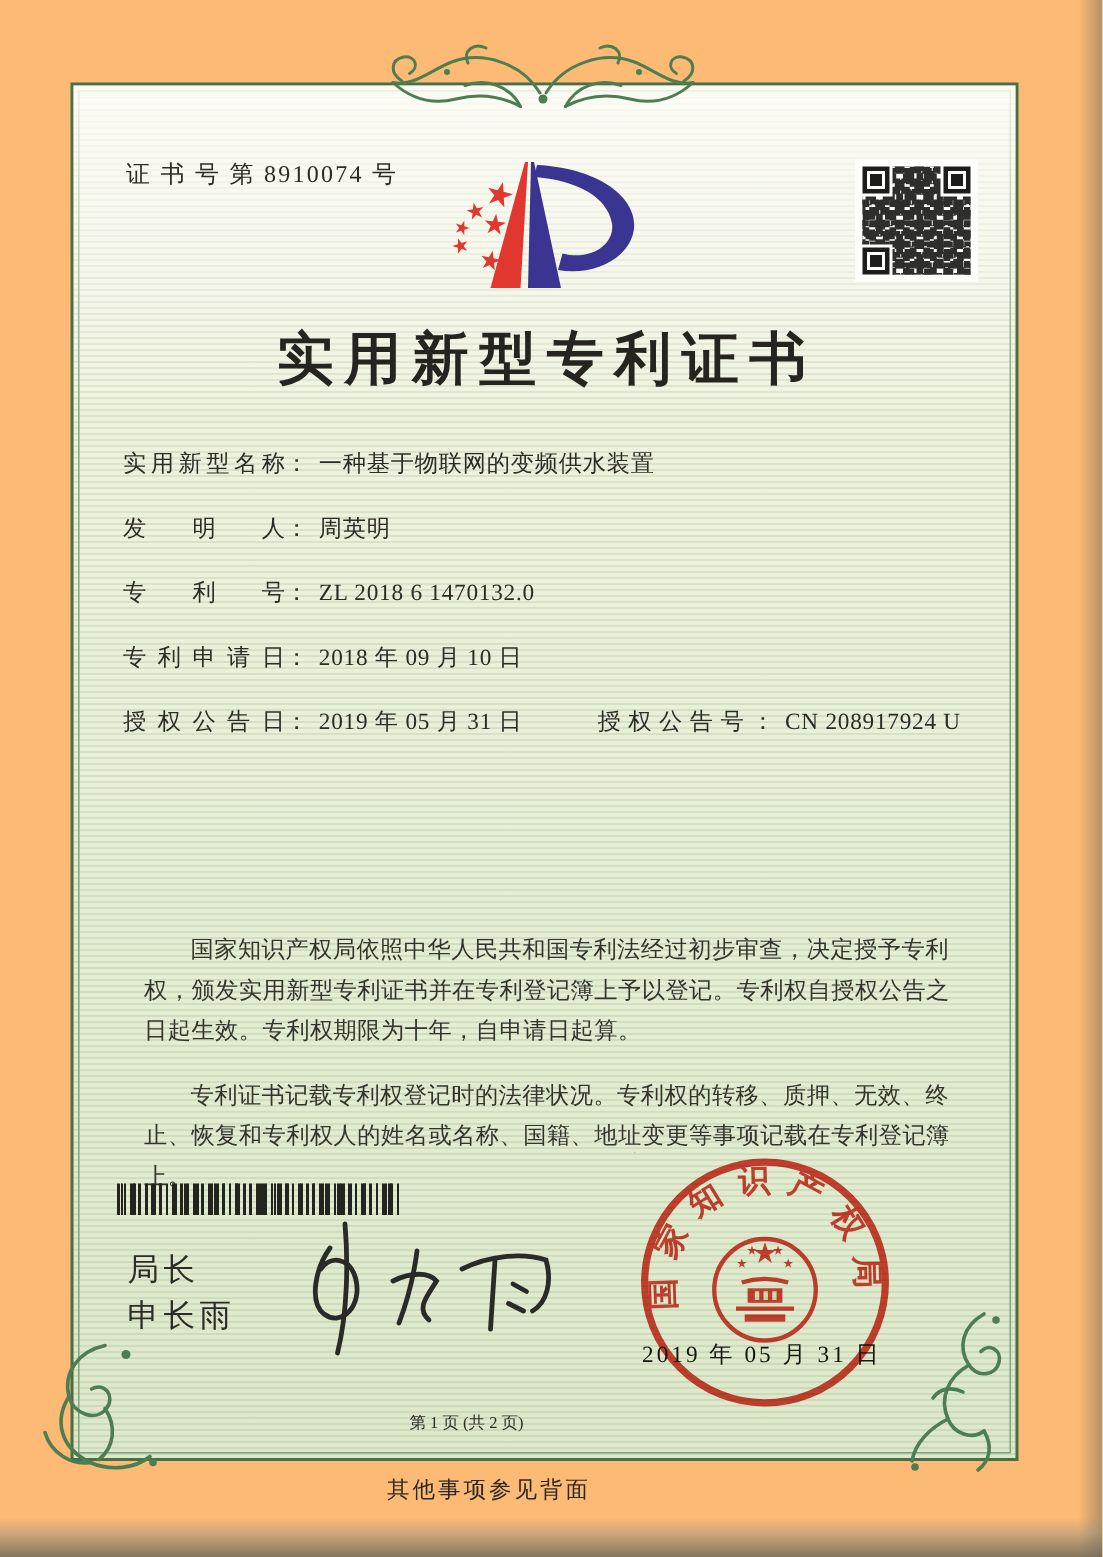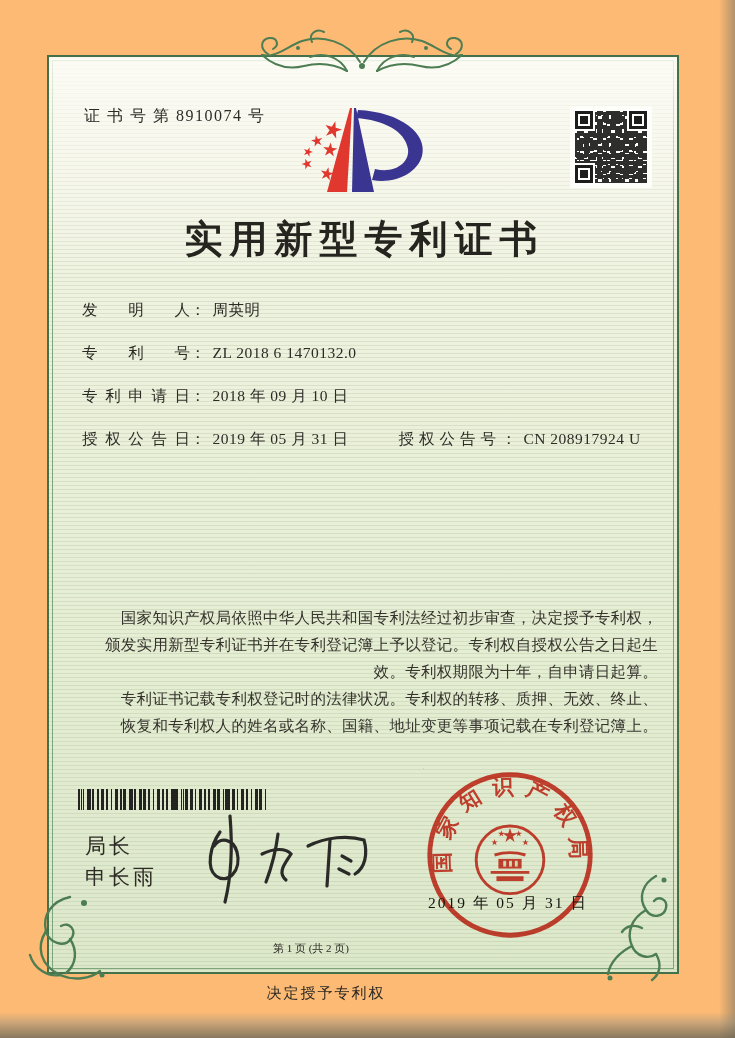--- a/index.html
+++ b/index.html
@@ -29,21 +29,21 @@
          font-size:38px;font-weight:bold;letter-spacing:7px;text-indent:7px;color:#26241f;z-index:6;}
   .fields{position:absolute;left:82px;top:299px;width:578px;z-index:6;}
   .frow{margin:0 0 21px 0;font-size:15.5px;line-height:22px;white-space:nowrap;}
   .flabel{display:inline-block;width:108px;text-align:justify;text-align-last:justify;vertical-align:top;}
   .fcolon{display:inline-block;}
   .fvalue{margin-left:7px;letter-spacing:.5px;}
   .grant2{margin-left:50px;}
   .g2label{letter-spacing:5px;}
   .paras{position:absolute;left:80px;top:604px;width:578px;font-size:15.5px;line-height:27px;
          letter-spacing:.3px;color:#35332c;z-index:6;}
-  .paras p{margin:0;text-indent:2em;text-align:right;}
+  .paras p{margin:16px;text-indent:2em;}
   .barcode{position:absolute;left:78px;top:789px;width:189px;height:21px;z-index:6;background:
       repeating-linear-gradient(90deg,#23231f 0 2px,rgba(0,0,0,0) 2px 5px,#23231f 5px 6px,rgba(0,0,0,0) 6px 9px,#23231f 9px 12px,rgba(0,0,0,0) 12px 14px),
       repeating-linear-gradient(90deg,rgba(0,0,0,0) 0 3px,#23231f 3px 4px,rgba(0,0,0,0) 4px 11px,#23231f 11px 13px,rgba(0,0,0,0) 13px 17px);}
   .signer{position:absolute;left:85px;top:831px;font-size:21px;letter-spacing:3px;line-height:31px;z-index:6;}
   .signature{position:absolute;left:192px;top:810px;z-index:7;}
   .seal{position:absolute;left:423px;top:768px;z-index:6;mix-blend-mode:multiply;opacity:.95;}
   .seal-date{position:absolute;left:428px;top:893px;font-size:15.5px;letter-spacing:2px;color:#16140f;z-index:8;}
   .page-no{position:absolute;left:0;top:941px;width:622px;text-align:center;font-size:11px;z-index:6;}
   .back-note{position:absolute;left:0;top:984px;width:652px;text-align:center;font-size:15px;letter-spacing:2px;color:#2b2923;z-index:6;}
   .edge-right{position:absolute;top:0;right:0;bottom:0;width:16px;z-index:40;pointer-events:none;
@@ -129,20 +129,23 @@
   <div class="qr">
     <div class="qr-noise"></div>
     <div class="qr-finder qr-f1"></div>
     <div class="qr-finder qr-f2"></div>
     <div class="qr-finder qr-f3"></div>
   </div>
 
   <div class="title">实用新型专利证书</div>
 
   <div class="fields">
+    <div class="frow">
+      <span class="flabel">实用新型名称</span><span class="fcolon">：</span><span class="fvalue">一种基于物联网的变频供水装置</span>
+    </div>
     <div class="frow">
       <span class="flabel">发明人</span><span class="fcolon">：</span><span class="fvalue">周英明</span>
     </div>
     <div class="frow">
       <span class="flabel">专利号</span><span class="fcolon">：</span><span class="fvalue">ZL 2018 6 1470132.0</span>
     </div>
     <div class="frow">
       <span class="flabel">专利申请日</span><span class="fcolon">：</span><span class="fvalue">2018 年 09 月 10 日</span>
     </div>
     <div class="frow">
@@ -198,17 +201,17 @@
       <rect x="95" y="96" width="3" height="6" fill="#eef1de" stroke="none"></rect>
       <path d="M70,108 h40" fill="none" stroke-width="3"></path>
       <rect x="76" y="112" width="28" height="5" stroke="none"></rect>
     </g>
   </svg>
 
   <div class="seal-date">2019 年 05 月 31 日</div>
 
   <div class="page-no">第 1 页 (共 2 页)</div>
 
-  <div class="back-note">决定授予专利权</div>
+  <div class="back-note">其他事项参见背面</div>
 
   <div class="edge-right"></div>
   <div class="edge-bottom"></div>
 </div>
 
 </body></html>

